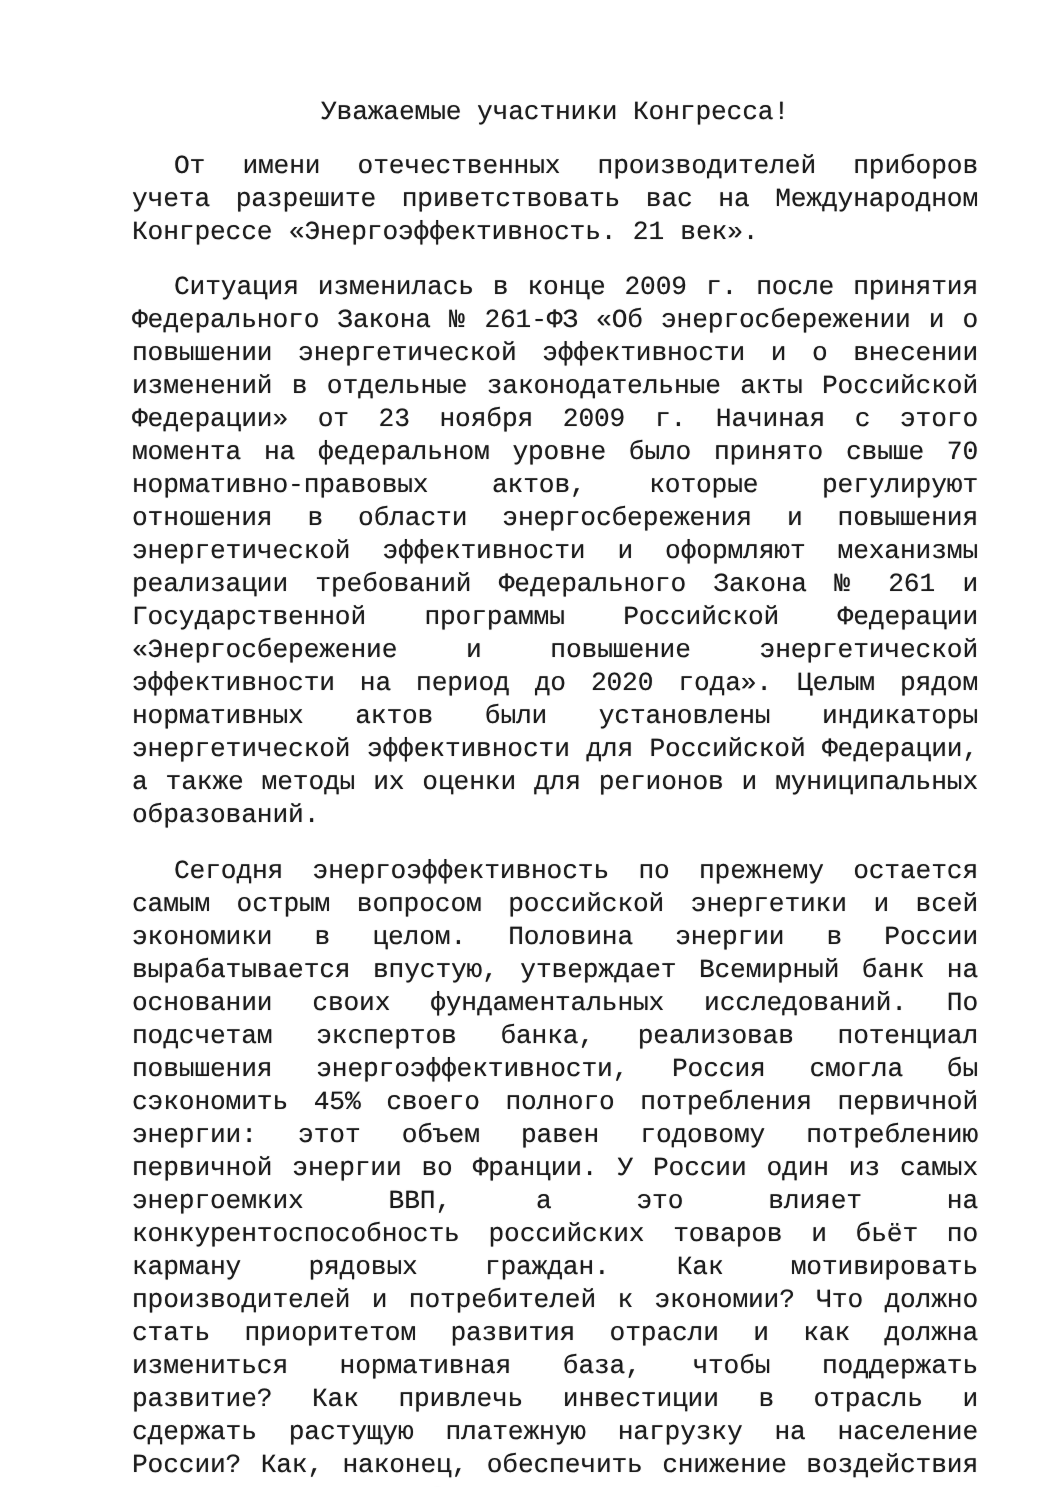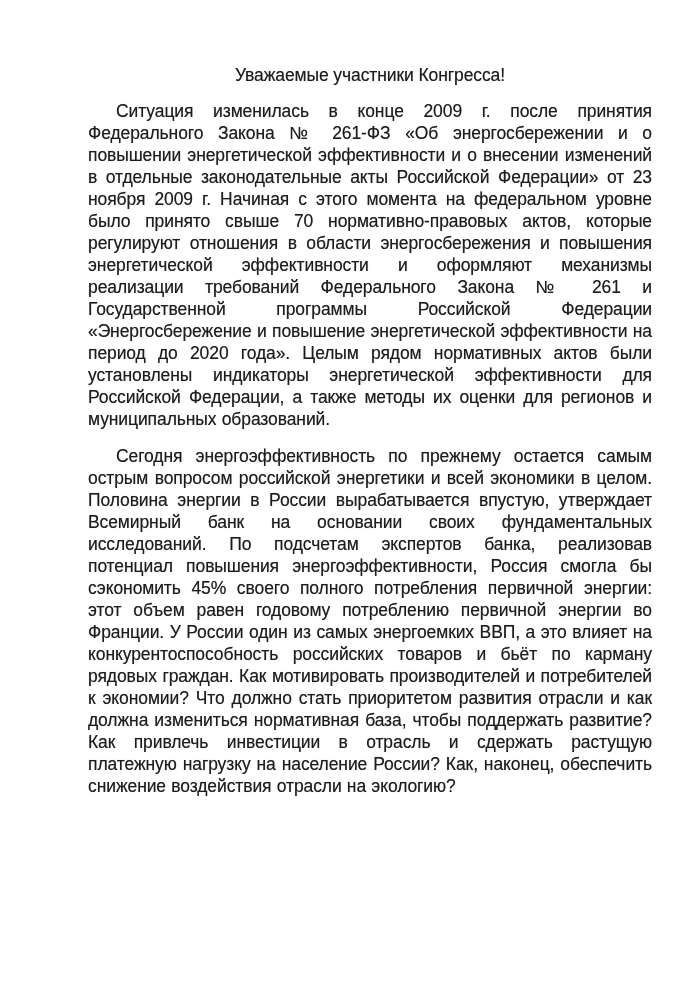--- a/index.html
+++ b/index.html
@@ -7,21 +7,21 @@
     padding: 0;
     background: #ffffff;
   }
   .page {
     position: relative;
     width: 700px;
     height: 991px;
     box-sizing: border-box;
     background: #ffffff;
     padding: 64px 48px 0 88px;
-    font-family: Liberation Sans, sans-serif;
+    font-family: Liberation Mono, monospace;
     font-size: 17.5px;
     line-height: 22px;
     color: #1d1d1d;
     letter-spacing: -0.1px;
     
     text-shadow: 0 0 0.7px rgba(25,25,25,0.55);
     overflow: hidden;
   }
   .doc-title {
     margin: 0 0 14px 0;
@@ -35,18 +35,19 @@
     text-indent: 28px;
     word-spacing: 0.5px;
   }
 </style>
 </head>
 <body>
 
 <div class="page">
   <h1 class="doc-title">Уважаемые участники Конгресса!</h1>
 
+  <p class="para">От имени отечественных производителей приборов учета разрешите приветствовать вас на Международном Конгрессе «Энергоэффективность. 21 век».</p>
 
 
   <p class="para">Ситуация изменилась в конце 2009 г. после принятия Федерального Закона № 261-ФЗ «Об энергосбережении и о повышении энергетической эффективности и о внесении изменений в отдельные законодательные акты Российской Федерации» от 23 ноября 2009 г. Начиная с этого момента на федеральном уровне было принято свыше 70 нормативно-правовых актов, которые регулируют отношения в области энергосбережения и повышения энергетической эффективности и оформляют механизмы реализации требований Федерального Закона № 261 и Государственной программы Российской Федерации «Энергосбережение и повышение энергетической эффективности на период до 2020 года». Целым рядом нормативных актов были установлены индикаторы энергетической эффективности для Российской Федерации, а также методы их оценки для регионов и муниципальных образований.</p>
 
   <p class="para">Сегодня энергоэффективность по прежнему остается самым острым вопросом российской энергетики и всей экономики в целом. Половина энергии в России вырабатывается впустую, утверждает Всемирный банк на основании своих фундаментальных исследований. По подсчетам экспертов банка, реализовав потенциал повышения энергоэффективности, Россия смогла бы сэкономить 45% своего полного потребления первичной энергии: этот объем равен годовому потреблению первичной энергии во Франции. У России один из самых энергоемких ВВП, а это влияет на конкурентоспособность российских товаров и бьёт по карману рядовых граждан. Как мотивировать производителей и потребителей к экономии? Что должно стать приоритетом развития отрасли и как должна измениться нормативная база, чтобы поддержать развитие? Как привлечь инвестиции в отрасль и сдержать растущую платежную нагрузку на население России? Как, наконец, обеспечить снижение воздействия отрасли на экологию?</p>
 </div>
 
 </body></html>

